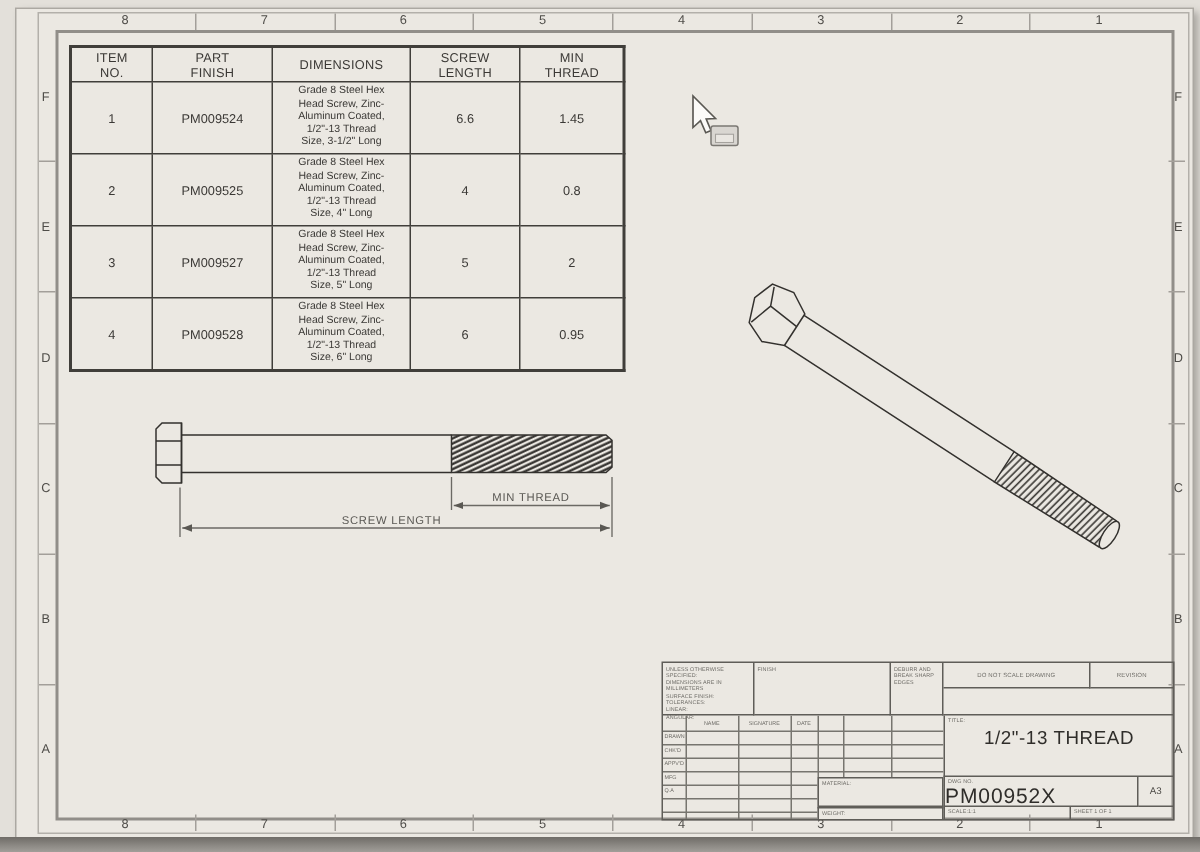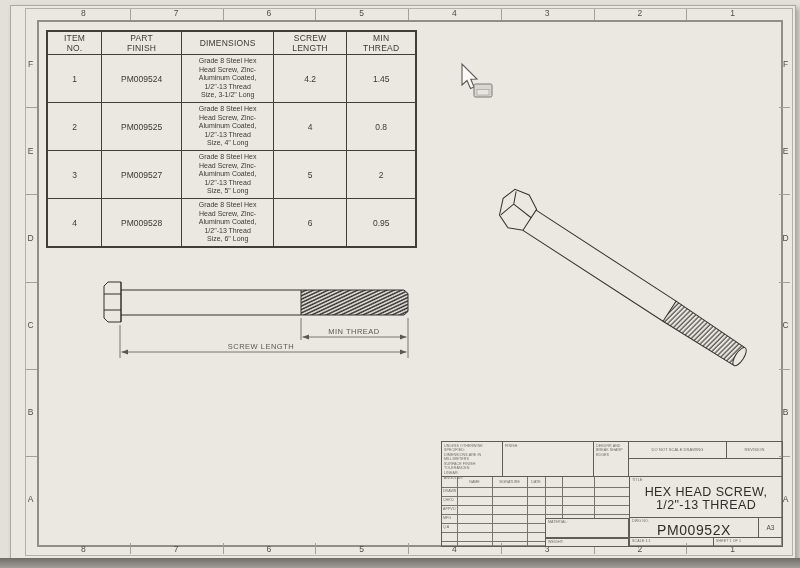--- a/index.html
+++ b/index.html
@@ -41,21 +41,21 @@
   .tb-cell{position:absolute;box-sizing:border-box;border-right:1px solid #5f5d58;border-bottom:1px solid #5f5d58;}
   .tb-lbl{font-size:3.6px;line-height:4.6px;letter-spacing:.1px;}
   .tb-pre{white-space:pre-line;}
   .tb-center{display:flex;align-items:center;justify-content:center;}
   #tb-grid{position:absolute;left:0;top:35px;width:187px;height:69px;overflow:hidden;}
   .gl{position:absolute;background:#77756f;}
   .gh{position:absolute;font-size:3.6px;line-height:10px;text-align:center;color:#6e6c67;}
   .grl{position:absolute;left:1px;font-size:3.6px;line-height:9px;color:#6e6c67;}
   .tb-opaque{background:#ebe8e2;border-left:1px solid #5f5d58;border-top:1px solid #5f5d58;}
   .big-title{font-size:12.5px;line-height:13.5px;letter-spacing:.4px;color:#2f2d2a;text-align:center;}
-  .dwg-text{font-size:14px;letter-spacing:.6px;color:#2f2d2a;text-align:center;}
+  .dwg-text{font-size:14px;letter-spacing:.6px;color:#2f2d2a;text-align:left;}
   
   #bottom-band{position:absolute;left:0;top:558px;width:800px;height:10px;
     background:linear-gradient(180deg,#6f6c67 0%,#8b8883 55%,#a19e99 100%);}
   #cursor{position:absolute;left:450px;top:58px;width:52px;height:46px;}
 </style>
 </head>
 <body>
 
 <div id="page">
 
@@ -130,21 +130,21 @@
             <th>ITEM NO.</th>
             <th>PART FINISH</th>
             <th>DIMENSIONS</th>
             <th>SCREW LENGTH</th>
             <th>MIN THREAD</th>
           </tr>
           <tr>
             <td class="c0">1</td>
             <td class="c1">PM009524</td>
             <td class="c2">Grade 8 Steel Hex Head Screw, Zinc-Aluminum Coated, 1/2"-13 Thread Size, 3-1/2" Long</td>
-            <td class="c3">4.2</td>
+            <td class="c3">6.6</td>
             <td class="c4">1.45</td>
           </tr>
           <tr>
             <td class="c0">2</td>
             <td class="c1">PM009525</td>
             <td class="c2">Grade 8 Steel Hex Head Screw, Zinc-Aluminum Coated, 1/2"-13 Thread Size, 4" Long</td>
             <td class="c3">4</td>
             <td class="c4">0.8</td>
           </tr>
           <tr>
@@ -253,21 +253,20 @@
       <div class="tb-cell tb-opaque" style="left:103px;top:76px;width:84px;height:20px;">
         <div class="tb-lbl" style="padding:1px 2px;">MATERIAL:</div>
       </div>
       <div class="tb-cell tb-opaque" style="left:103px;top:96px;width:84px;height:8px;border-bottom:none;">
         <div class="tb-lbl" style="padding:1px 2px;">WEIGHT:</div>
       </div>
 
       <div class="tb-cell" style="left:187px;top:35px;width:153px;height:41px;border-right:none;border-left:1px solid #5f5d58;">
         <div class="tb-lbl" style="padding:1px 2px;">TITLE:</div>
         <div class="big-title" style="padding-top:2px;">
-          <div>HEX HEAD SCREW,</div>
           <div>1/2"-13 THREAD</div>
         </div>
       </div>
 
       <div class="tb-cell" style="left:187px;top:76px;width:130px;height:20px;border-left:1px solid #5f5d58;">
         <div class="tb-lbl" style="position:absolute;left:2px;top:1px;">DWG NO.</div>
         <div class="dwg-text" style="padding-top:4px;">PM00952X</div>
       </div>
       <div class="tb-cell tb-center" style="left:317px;top:76px;width:23px;height:20px;border-right:none;">
         <span style="font-size:6.5px;color:#4e4c48;">A3</span>

